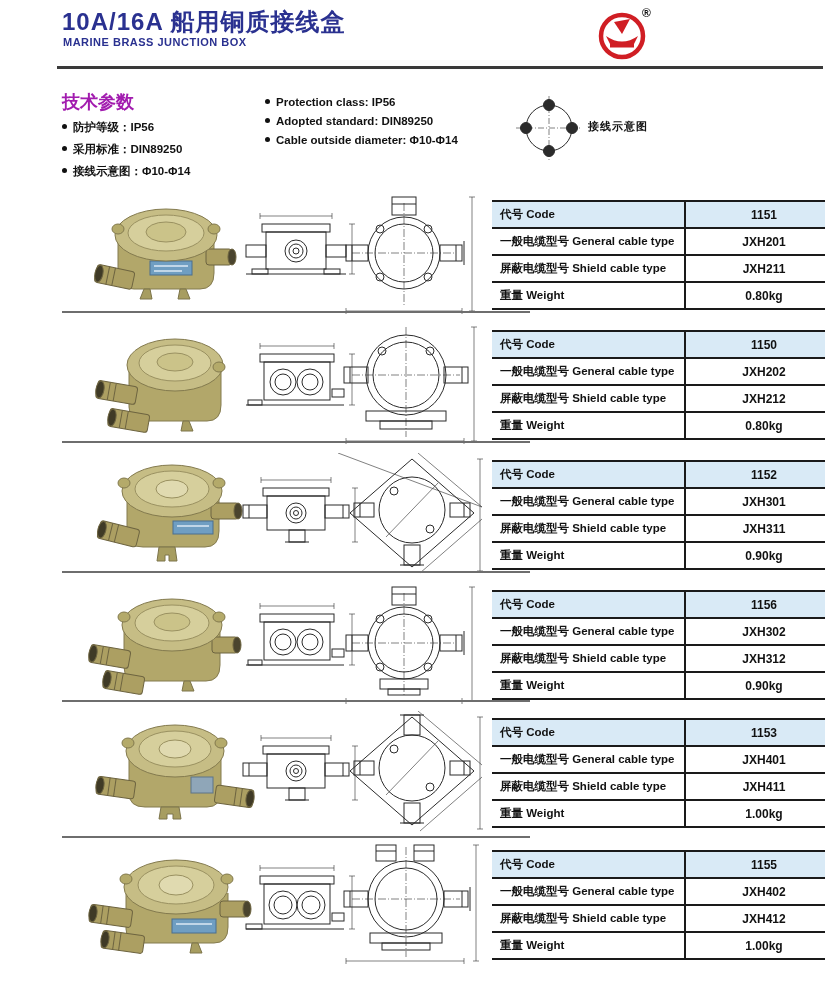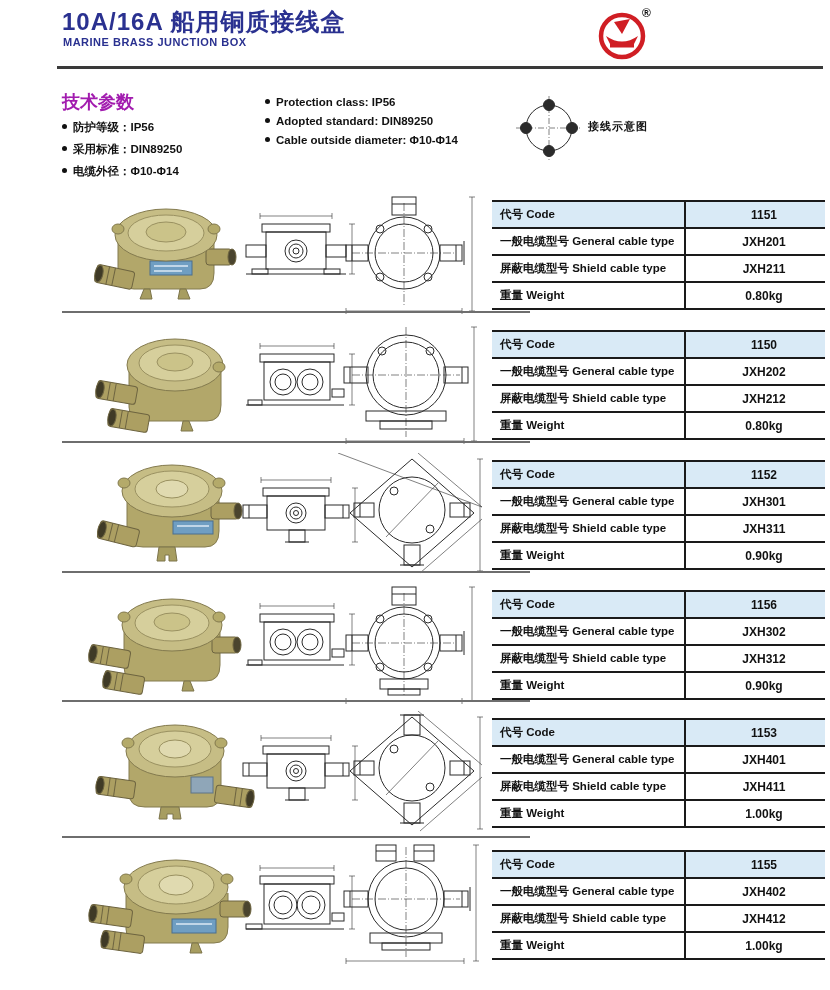--- a/index.html
+++ b/index.html
@@ -65,21 +65,21 @@
   </div>
 </div>
 
 <div class="abs head-rule"></div>
 
 <div class="abs" style="left:62px;top:90px;">
   <div class="tp-head">技术参数</div>
   <ul class="tp-list">
     <li><span class="blt"></span><span>防护等级：IP56</span></li>
     <li><span class="blt"></span><span>采用标准：DIN89250</span></li>
-    <li><span class="blt"></span><span>电缆外径：Φ10-Φ14</span></li>
+    <li><span class="blt"></span><span>接线示意图：Φ10-Φ14</span></li>
   </ul>
 </div>
 
 <div class="abs" style="left:265px;top:90px;">
   <ul class="tp-list">
     <li><span class="blt"></span><span>Protection class: IP56</span></li>
     <li><span class="blt"></span><span>Adopted standard: DIN89250</span></li>
     <li><span class="blt"></span><span>Cable outside diameter: Φ10-Φ14</span></li>
   </ul>
 </div>

